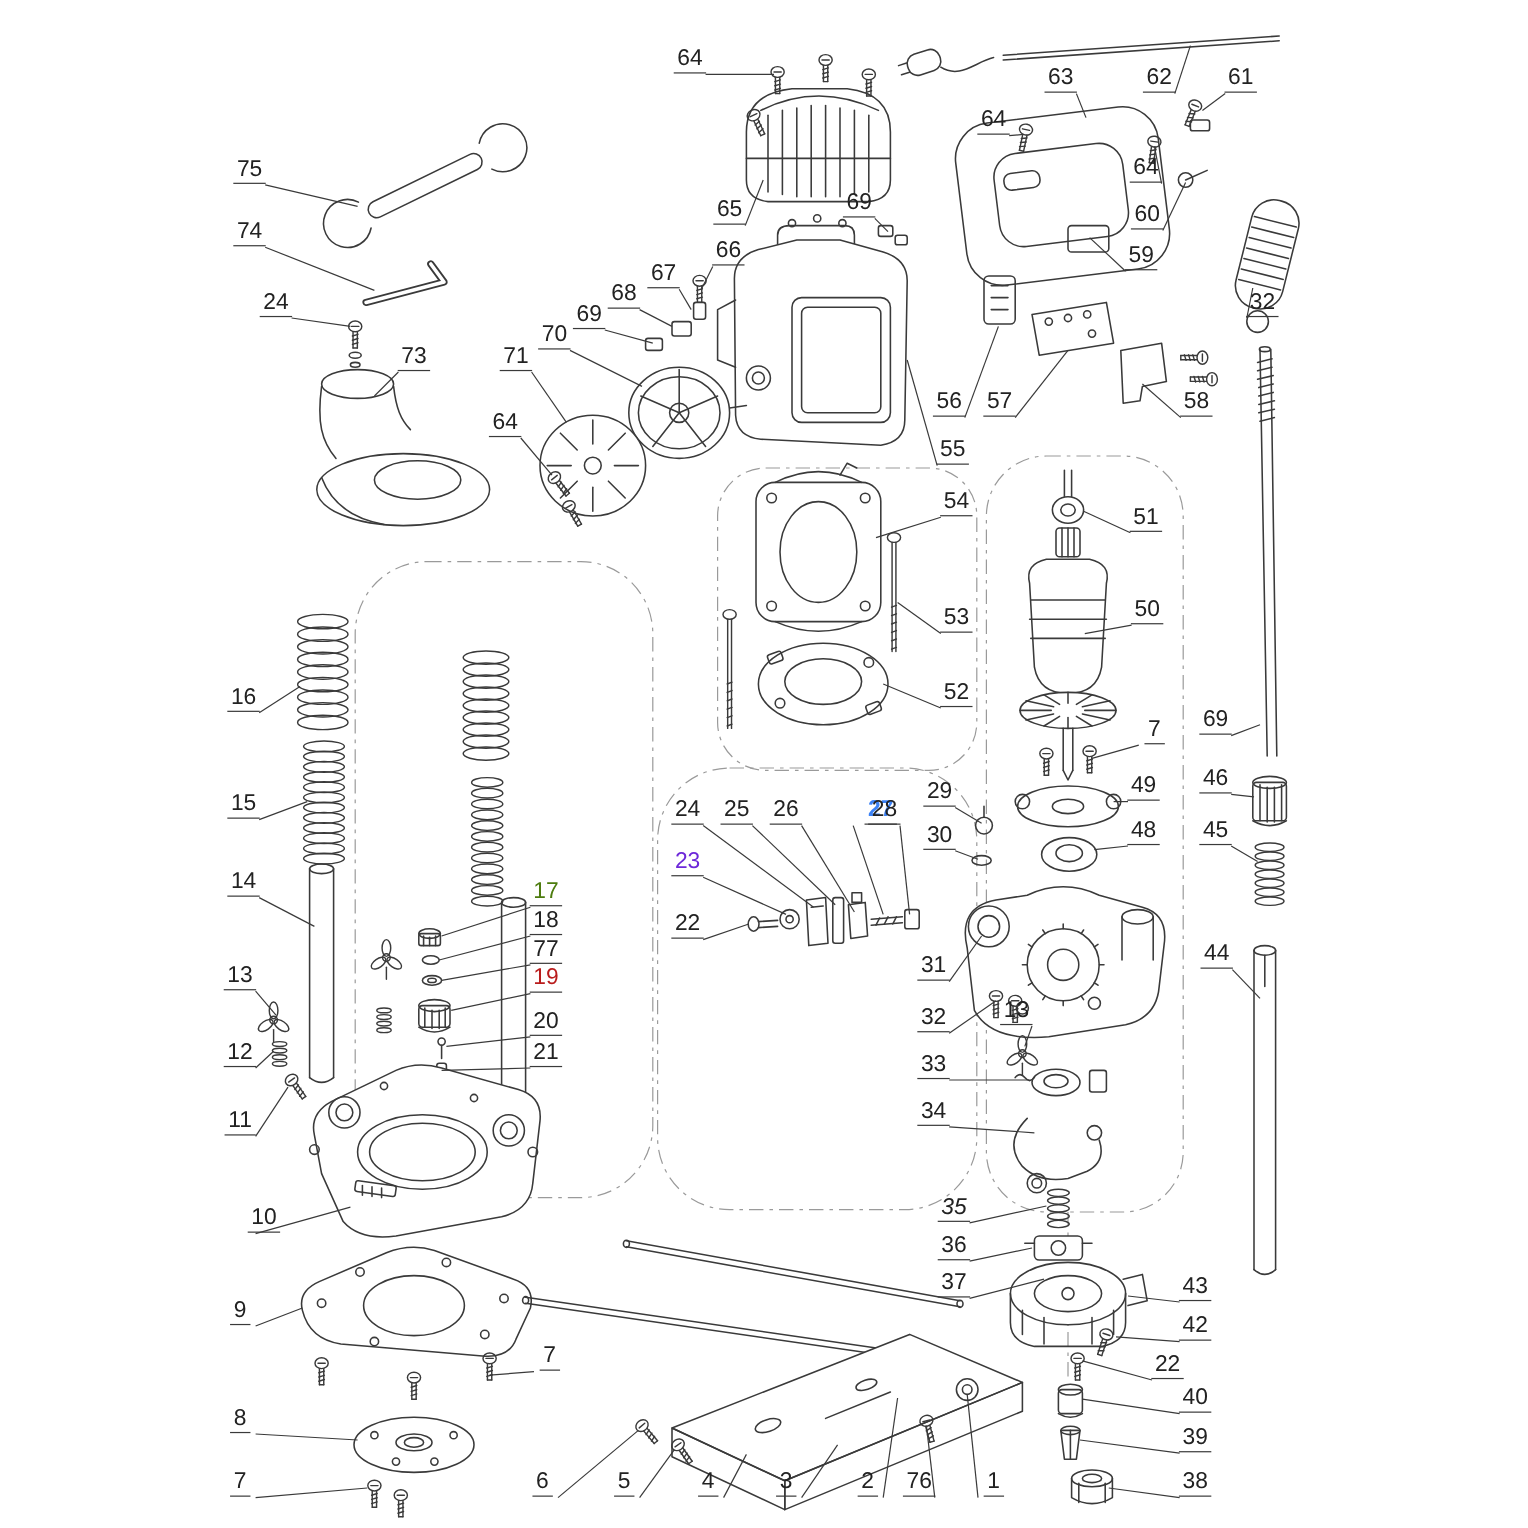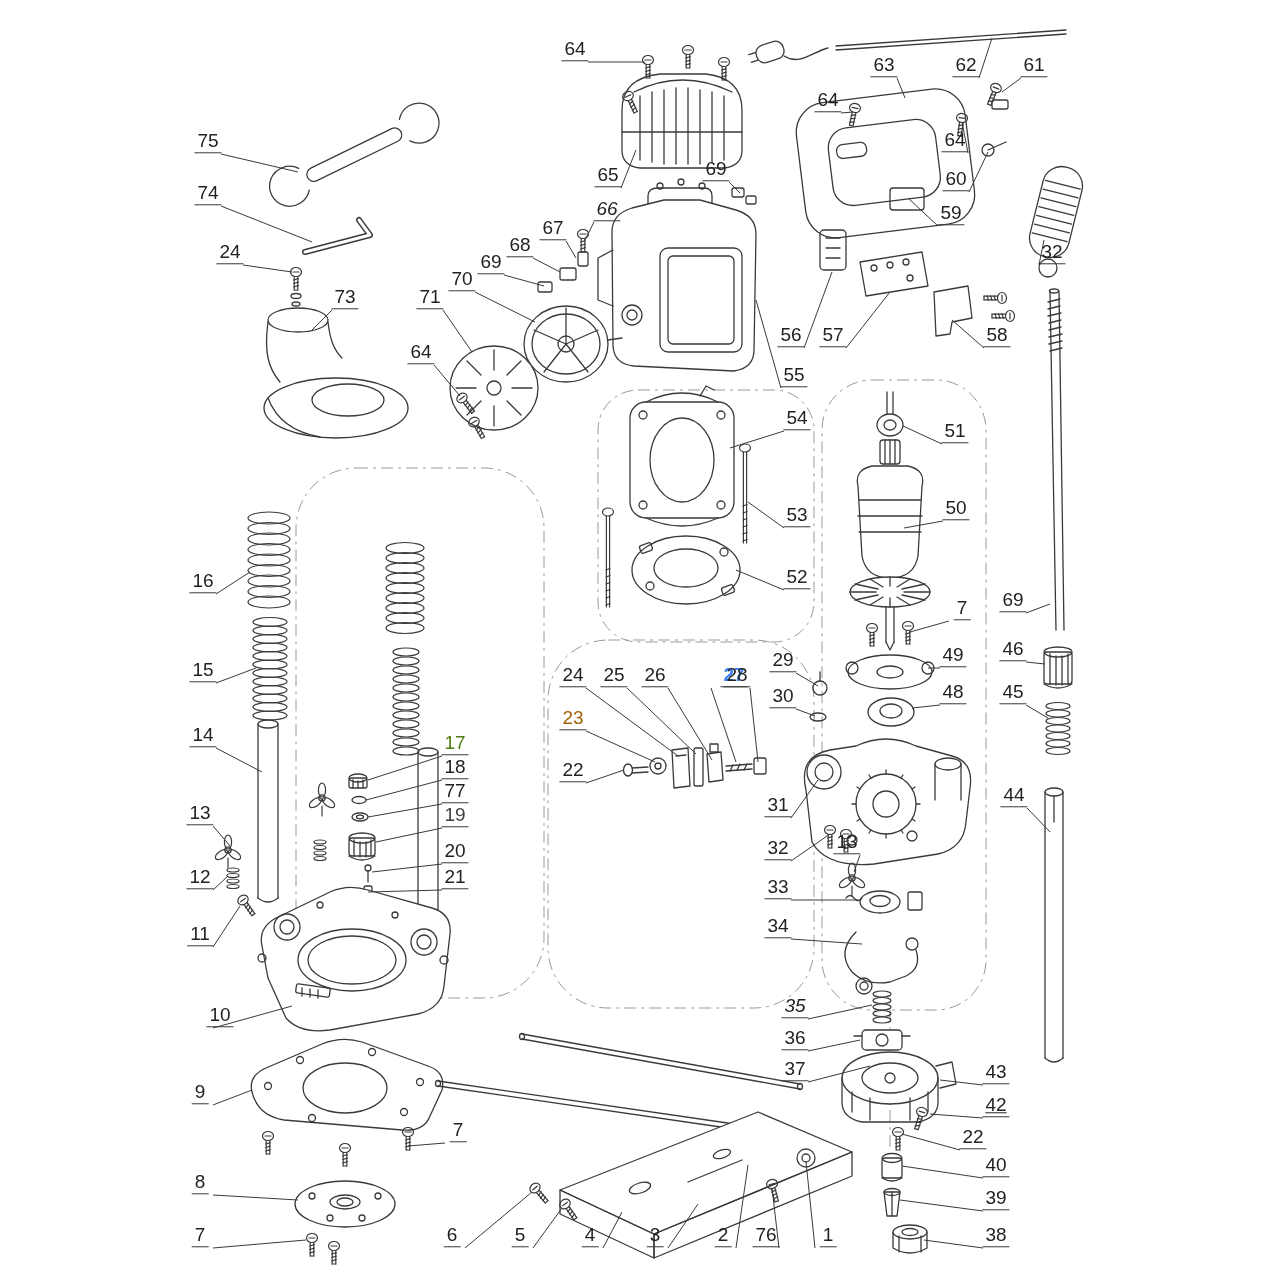--- a/index.html
+++ b/index.html
@@ -656,21 +656,21 @@
 </svg>
 
 <div class="callout-layer">
       <div class="callout" style="left: 208px; top: 144px; color: rgb(34, 34, 34);">75</div>
       <div class="callout" style="left: 208px; top: 196px; color: rgb(34, 34, 34);">74</div>
       <div class="callout" style="left: 230px; top: 255px; color: rgb(34, 34, 34);">24</div>
       <div class="callout" style="left: 345px; top: 300px; color: rgb(34, 34, 34);">73</div>
       <div class="callout" style="left: 575px; top: 52px; color: rgb(34, 34, 34);">64</div>
       <div class="callout" style="left: 608px; top: 178px; color: rgb(34, 34, 34);">65</div>
       <div class="callout" style="left: 716px; top: 172px; color: rgb(34, 34, 34);">69</div>
-      <div class="callout" style="left: 607px; top: 212px; color: rgb(34, 34, 34); font-style: italic;">66</div>
+      <div class="callout" style="left: 607px; top: 212px; color: rgb(34, 34, 34);">66</div>
       <div class="callout" style="left: 553px; top: 231px; color: rgb(34, 34, 34);">67</div>
       <div class="callout" style="left: 520px; top: 248px; color: rgb(34, 34, 34);">68</div>
       <div class="callout" style="left: 491px; top: 265px; color: rgb(34, 34, 34);">69</div>
       <div class="callout" style="left: 462px; top: 282px; color: rgb(34, 34, 34);">70</div>
       <div class="callout" style="left: 430px; top: 300px; color: rgb(34, 34, 34);">71</div>
       <div class="callout" style="left: 421px; top: 355px; color: rgb(34, 34, 34);">64</div>
       <div class="callout" style="left: 884px; top: 68px; color: rgb(34, 34, 34);">63</div>
       <div class="callout" style="left: 966px; top: 68px; color: rgb(34, 34, 34);">62</div>
       <div class="callout" style="left: 1034px; top: 68px; color: rgb(34, 34, 34);">61</div>
       <div class="callout" style="left: 828px; top: 103px; color: rgb(34, 34, 34);">64</div>
@@ -695,45 +695,45 @@
       <div class="callout" style="left: 1013px; top: 652px; color: rgb(34, 34, 34);">46</div>
       <div class="callout" style="left: 953px; top: 695px; color: rgb(34, 34, 34);">48</div>
       <div class="callout" style="left: 1013px; top: 695px; color: rgb(34, 34, 34);">45</div>
       <div class="callout" style="left: 783px; top: 663px; color: rgb(34, 34, 34);">29</div>
       <div class="callout" style="left: 783px; top: 699px; color: rgb(34, 34, 34);">30</div>
       <div class="callout" style="left: 573px; top: 678px; color: rgb(34, 34, 34);">24</div>
       <div class="callout" style="left: 614px; top: 678px; color: rgb(34, 34, 34);">25</div>
       <div class="callout" style="left: 655px; top: 678px; color: rgb(34, 34, 34);">26</div>
       <div class="callout" style="left: 734px; top: 678px; color: #3b82f6; font-weight: bold;">27</div>
       <div class="callout" style="left: 737px; top: 678px; color: rgb(34, 34, 34);">28</div>
-      <div class="callout" style="left: 573px; top: 721px; color: #a16207;">23</div>
+      <div class="callout" style="left: 573px; top: 721px; color: #6d28d9;">23</div>
       <div class="callout" style="left: 573px; top: 773px; color: rgb(34, 34, 34);">22</div>
       <div class="callout" style="left: 203px; top: 738px; color: rgb(34, 34, 34);">14</div>
       <div class="callout" style="left: 455px; top: 746px; color: #4d7c0f;">17</div>
       <div class="callout" style="left: 455px; top: 770px; color: rgb(34, 34, 34);">18</div>
       <div class="callout" style="left: 455px; top: 794px; color: rgb(34, 34, 34);">77</div>
-      <div class="callout" style="left: 455px; top: 818px; color: #404040;">19</div>
+      <div class="callout" style="left: 455px; top: 818px; color: #b91c1c;">19</div>
       <div class="callout" style="left: 455px; top: 854px; color: rgb(34, 34, 34);">20</div>
       <div class="callout" style="left: 455px; top: 880px; color: rgb(34, 34, 34);">21</div>
       <div class="callout" style="left: 778px; top: 808px; color: rgb(34, 34, 34);">31</div>
       <div class="callout" style="left: 1014px; top: 798px; color: rgb(34, 34, 34);">44</div>
       <div class="callout" style="left: 200px; top: 816px; color: rgb(34, 34, 34);">13</div>
       <div class="callout" style="left: 778px; top: 851px; color: rgb(34, 34, 34);">32</div>
       <div class="callout" style="left: 847px; top: 845px; color: rgb(34, 34, 34);">13</div>
       <div class="callout" style="left: 200px; top: 880px; color: rgb(34, 34, 34);">12</div>
       <div class="callout" style="left: 778px; top: 890px; color: rgb(34, 34, 34);">33</div>
       <div class="callout" style="left: 200px; top: 937px; color: rgb(34, 34, 34);">11</div>
       <div class="callout" style="left: 778px; top: 929px; color: rgb(34, 34, 34);">34</div>
       <div class="callout" style="left: 200px; top: 1018px; color: rgb(34, 34, 34); margin-left: 20px;">10</div>
       <div class="callout" style="left: 795px; top: 1009px; color: rgb(34, 34, 34); font-style: italic;">35</div>
       <div class="callout" style="left: 795px; top: 1041px; color: rgb(34, 34, 34);">36</div>
       <div class="callout" style="left: 795px; top: 1072px; color: rgb(34, 34, 34);">37</div>
       <div class="callout" style="left: 200px; top: 1095px; color: rgb(34, 34, 34);">9</div>
       <div class="callout" style="left: 996px; top: 1075px; color: rgb(34, 34, 34);">43</div>
-      <div class="callout" style="left: 996px; top: 1108px; color: rgb(34, 34, 34); text-decoration: underline;">42</div>
+      <div class="callout" style="left: 996px; top: 1108px; color: rgb(34, 34, 34);">42</div>
       <div class="callout" style="left: 973px; top: 1140px; color: rgb(34, 34, 34);">22</div>
       <div class="callout" style="left: 458px; top: 1133px; color: rgb(34, 34, 34);">7</div>
       <div class="callout" style="left: 200px; top: 1185px; color: rgb(34, 34, 34);">8</div>
       <div class="callout" style="left: 996px; top: 1168px; color: rgb(34, 34, 34);">40</div>
       <div class="callout" style="left: 996px; top: 1201px; color: rgb(34, 34, 34);">39</div>
       <div class="callout" style="left: 200px; top: 1238px; color: rgb(34, 34, 34);">7</div>
       <div class="callout" style="left: 452px; top: 1238px; color: rgb(34, 34, 34);">6</div>
       <div class="callout" style="left: 520px; top: 1238px; color: rgb(34, 34, 34);">5</div>
       <div class="callout" style="left: 590px; top: 1238px; color: rgb(34, 34, 34);">4</div>
       <div class="callout" style="left: 655px; top: 1238px; color: rgb(34, 34, 34);">3</div>

